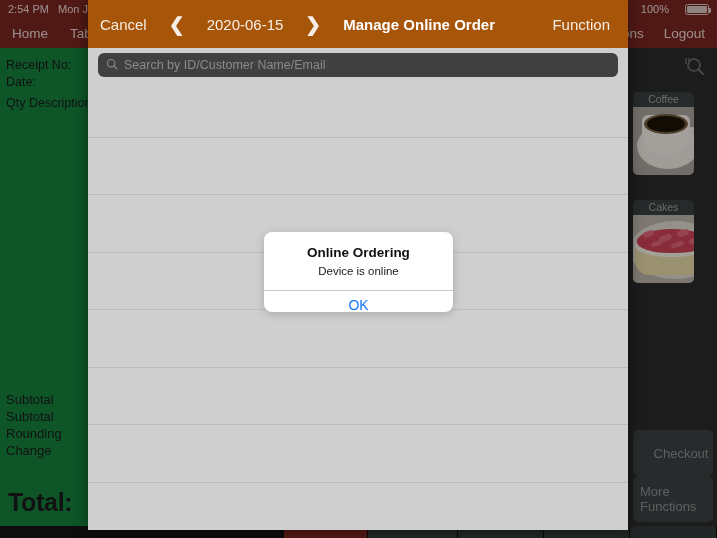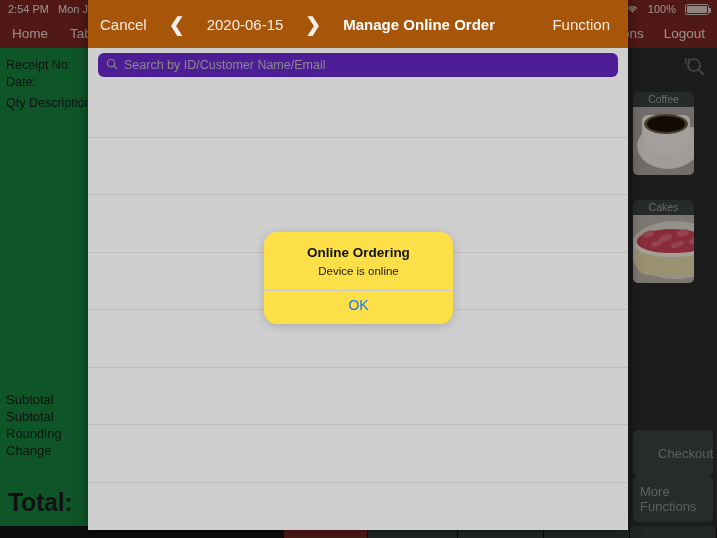--- a/index.html
+++ b/index.html
@@ -16,21 +16,21 @@
 
   .status-bar {
     position: absolute; top: 0; left: 0; width: 717px; height: 18px;
     background: #7a2620; color: #e8d6d2;
     font-size: 11px; display: flex; align-items: center;
     padding: 0 8px;
   }
   .status-left { display: flex; align-items: center; gap: 9px; }
   .status-right {
     position: absolute; right: 8px; top: 0; height: 18px;
-    display: flex; align-items: center; gap: 9px;
+    display: flex; align-items: center; gap: 16px;
   }
   .wifi-icon { display: inline-block; width: 13px; height: 10px; }
   .battery {
     width: 24px; height: 11px; border: 1.2px solid #d8c3bf;
     border-radius: 2.5px; position: relative; display: inline-block;
   }
   .battery::after {
     content: ""; position: absolute; right: -3px; top: 3px;
     width: 2px; height: 5px; background: #d8c3bf; border-radius: 0 1px 1px 0;
   }
@@ -134,21 +134,21 @@
     position: absolute; right: 4px; bottom: 3px; width: 11px; height: 11px;
     background: #14100d; border-radius: 50%;
   }
 
   .rp-button {
     position: absolute; left: 6px; width: 80px; height: 46px;
     background: #3c4142; border-radius: 5px; color: #8b9090;
     font-size: 13px; display: flex; align-items: center;
     justify-content: flex-start; padding-left: 7px;
   }
-  .rp-button.center { justify-content: flex-end; padding-left: 16px; }
+  .rp-button.center { justify-content: center; padding-left: 16px; }
 
   .bottom-bar {
     position: absolute; bottom: 0; left: 0; width: 717px; height: 12px;
     display: flex;
   }
   .bb-seg { height: 12px; border-right: 1px solid #0d0d0d; }
 
   
   .dim {
     position: absolute; inset: 0; background: rgba(0,0,0,0.33);
@@ -173,37 +173,37 @@
   .mn-date { margin-left: 22px; font-size: 15px; color: #f7efe7; }
   .mn-chev2 { margin-left: 22px; font-size: 19px; font-weight: bold; color: #f7efe7; line-height: 1; }
   .mn-title { margin-left: 22px; font-size: 15px; font-weight: bold; color: #ffffff; }
   .mn-function { position: absolute; right: 18px; font-size: 15px; color: #f5ece3; }
 
   .search-wrap {
     position: absolute; top: 50px; left: 0; width: 540px; height: 30px;
     background: #cfcfcf; padding: 3px 10px;
   }
   .search-field {
-    width: 100%; height: 24px; background: #4c1d95; border-radius: 6px;
+    width: 100%; height: 24px; background: #404040; border-radius: 6px;
     display: flex; align-items: center; padding: 0 8px; gap: 6px;
   }
   .search-ph { color: #8a8a8a; font-size: 12.5px; }
 
   .list {
     position: absolute; top: 80px; left: 0; width: 540px; height: 450px;
     background: #cfcfcf;
   }
   .list-row {
     width: 540px; height: 57.5px; border-bottom: 1px solid #bdbdbd;
   }
 
   
   .alert {
-    position: absolute; left: 264px; top: 232px; width: 189px; height: 92px;
-    background: #fde047; border-radius: 13px; overflow: hidden;
+    position: absolute; left: 264px; top: 232px; width: 189px; height: 80px;
+    background: #ffffff; border-radius: 8px; overflow: hidden;
     box-shadow: 0 2px 10px rgba(0,0,0,.18);
   }
   .alert-body {
     height: 58px; padding-top: 13px; text-align: center;
   }
   .alert-title { font-size: 13.5px; font-weight: bold; color: #111; }
   .alert-msg { font-size: 11.5px; color: #1a1a1a; margin-top: 5px; }
   .alert-div { height: 1px; background: #c9c9c9; }
   .alert-btn {
     height: 29px; line-height: 29px; text-align: center;

